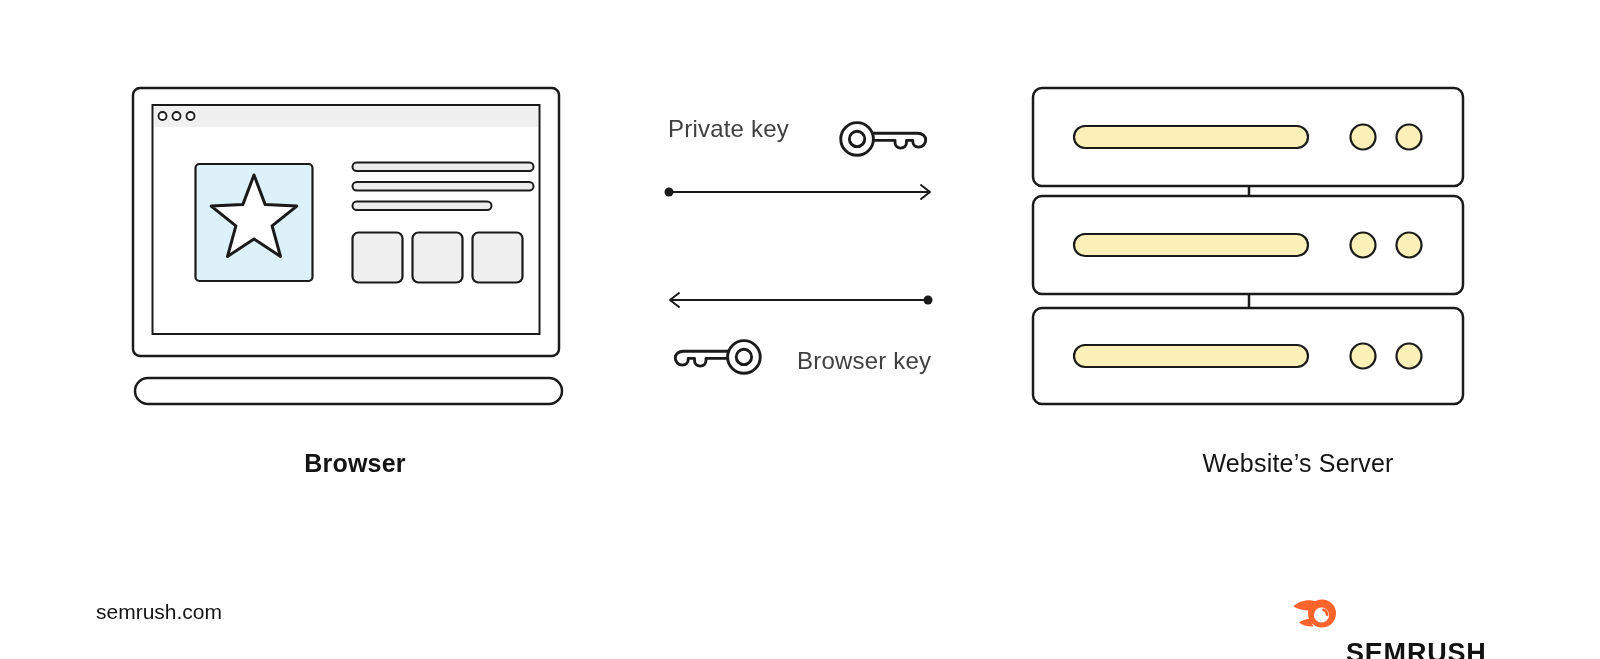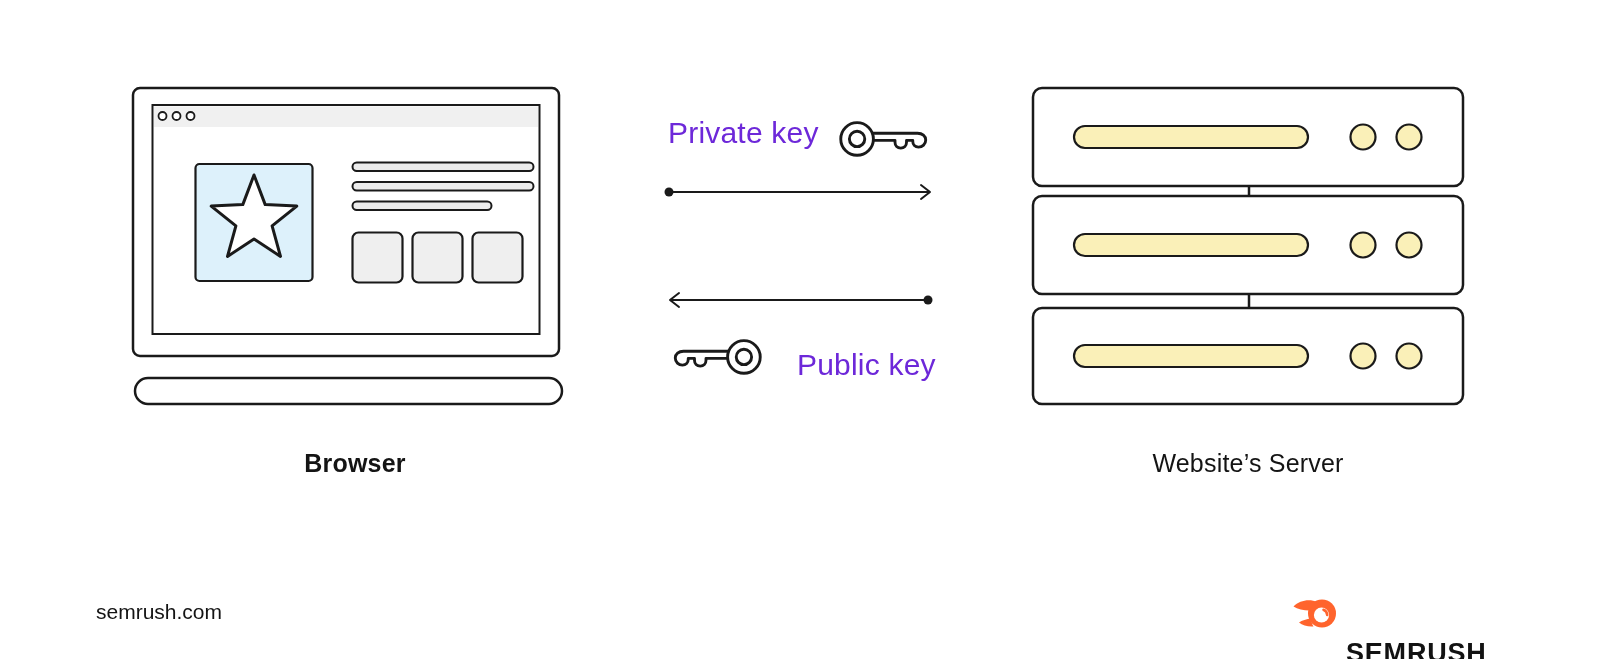--- a/index.html
+++ b/index.html
@@ -6,21 +6,21 @@
   .canvas {
     position:relative; width:1600px; height:659px; background:#ffffff;
     font-family:"Liberation Sans", sans-serif; color:#1a1a1a; overflow:hidden;
   }
   .abs { position:absolute; }
   .caption {
     position:absolute; font-size:25px; line-height:1.25; text-align:center;
     color:#141414; letter-spacing:0.2px;
   }
   .flow-label {
-    position:absolute; font-size:30px; line-height:1.25; color:#6d28d9;
+    position:absolute; font-size:24px; line-height:1.25; color:#404040;
     white-space:nowrap; letter-spacing:0.2px;
   }
   .footer-site {
     position:absolute; left:80px; top:600px; font-size:21px; color:#141414;margin-left:16px;
   }
   .brand-text {
     position:absolute; left:1346px; top:598px; font-size:27px; font-weight:700;
     color:#121212; letter-spacing:0.8px; white-space:nowrap;margin-top:40px;
   }
 </style>
@@ -87,21 +87,21 @@
   <svg class="abs" style="left:670px; top:332px;" width="96" height="48" viewBox="0 0 100 50">
     <g transform="translate(100,0) scale(-1,1)">
       <g stroke="#1a1a1a" stroke-width="3" fill="#ffffff" stroke-linejoin="round">
         <path d="M38 20 H86 C91 20 94.5 23 94.5 27 C94.5 31.5 91 34.5 87 34.5 C83.5 34.5 81 32 81 28.5 V27.5 H74.5 V29.5 C74.5 33 72 35.5 68.5 35.5 C65 35.5 62.5 33 62.5 29.5 V27.5 H38 Z"></path>
         <circle cx="23" cy="26" r="17"></circle>
         <circle cx="23" cy="26" r="8"></circle>
       </g>
     </g>
   </svg>
 
-  <div class="flow-label" style="left:797px; top:346px;">Public key</div>
+  <div class="flow-label" style="left:797px; top:346px;">Browser key</div>
 
   <svg class="abs" style="left:1030px; top:84px;" width="436" height="322" viewBox="0 0 436 322">
 
     <line x1="219" y1="100" x2="219" y2="114" stroke="#1a1a1a" stroke-width="2.5"></line>
     <line x1="219" y1="208" x2="219" y2="224" stroke="#1a1a1a" stroke-width="2.5"></line>
 
     <g>
       <rect x="3" y="4" width="430" height="98" rx="9" fill="#ffffff" stroke="#1a1a1a" stroke-width="2.5"></rect>
       <g fill="#FAF0B8" stroke="#1a1a1a" stroke-width="2.2">
         <rect x="44" y="42" width="234" height="22" rx="11"></rect>
@@ -122,21 +122,21 @@
     <g>
       <rect x="3" y="224" width="430" height="96" rx="9" fill="#ffffff" stroke="#1a1a1a" stroke-width="2.5"></rect>
       <g fill="#FAF0B8" stroke="#1a1a1a" stroke-width="2.2">
         <rect x="44" y="261" width="234" height="22" rx="11"></rect>
         <circle cx="333" cy="272" r="12.5"></circle>
         <circle cx="379" cy="272" r="12.5"></circle>
       </g>
     </g>
   </svg>
 
-  <div class="caption" style="left:1030px; top:448px; width:436px;">Website’s Server</div>
+  <div class="caption" style="left:1080px; top:448px; width:436px;">Website’s Server</div>
 
   <div class="footer-site">semrush.com</div>
 
   <svg class="abs" style="left:1292px; top:597px;" width="46" height="33" viewBox="0 0 46 33">
     <g fill="#FF642D">
       <circle cx="30" cy="16.5" r="14"></circle>
       <path d="M1.5 9.5 C7.5 3 18 1.5 25 5 C21 8 18.5 10.5 17.5 13.5 C11.5 13.5 5.5 12 1.5 9.5 Z"></path>
       <path d="M7 25.5 C10.5 28.5 16.5 30 21.5 29.5 C19.8 26.5 19.2 24.3 19.2 21.5 C14.5 22.1 10 23.5 7 25.5 Z"></path>
     </g>
     <circle cx="29.5" cy="18" r="7.6" fill="#ffffff"></circle>

